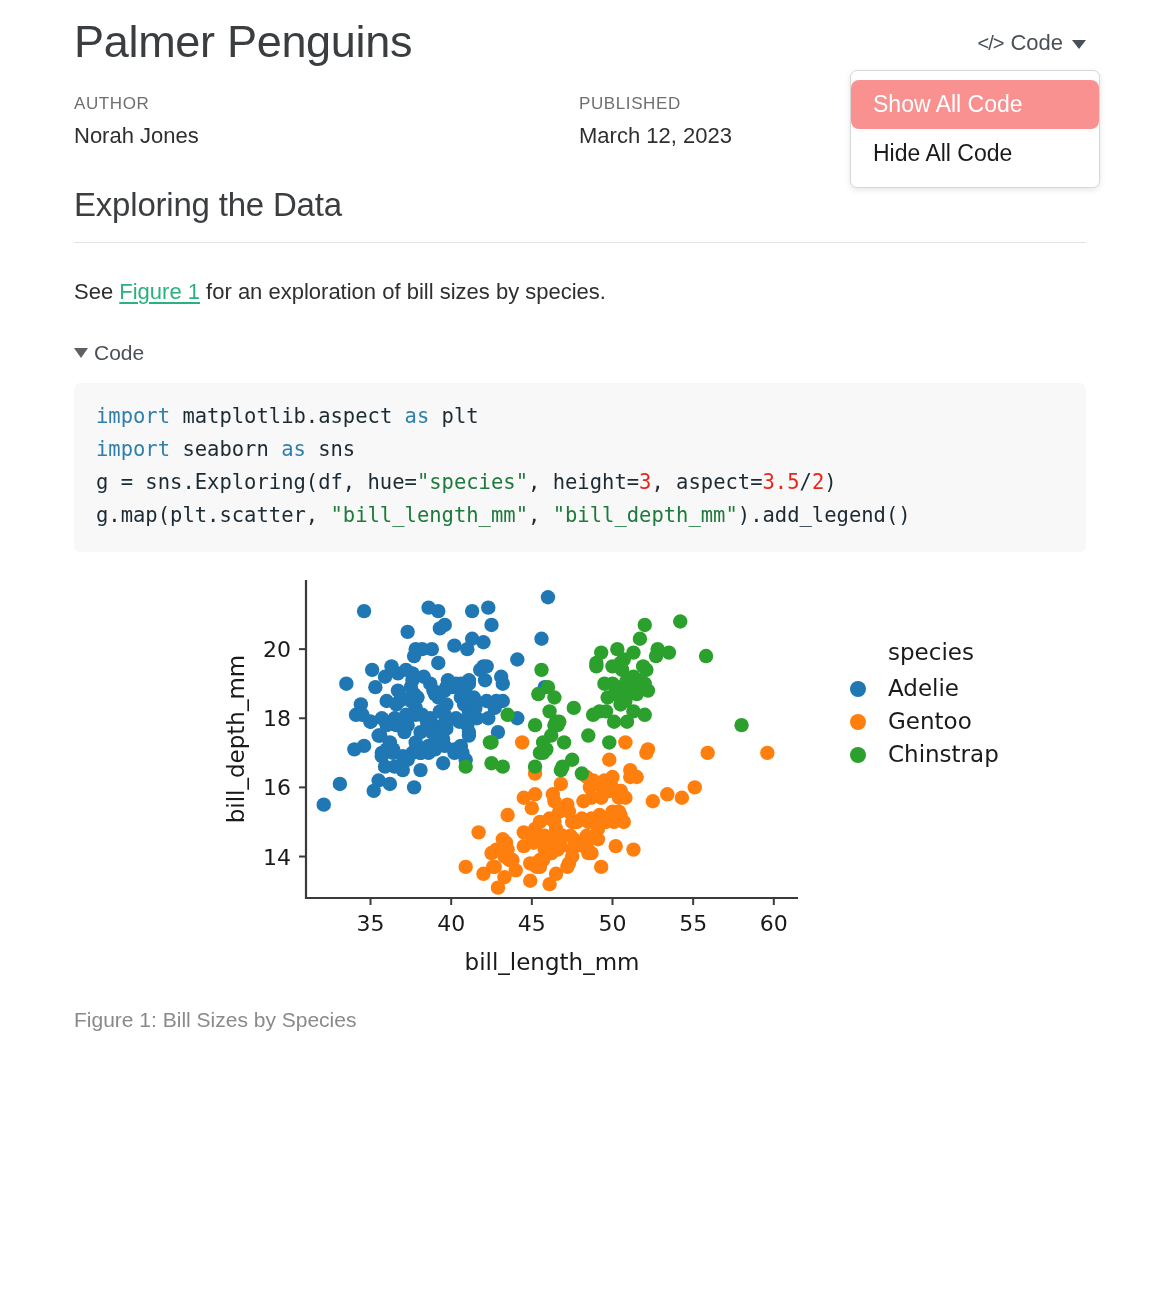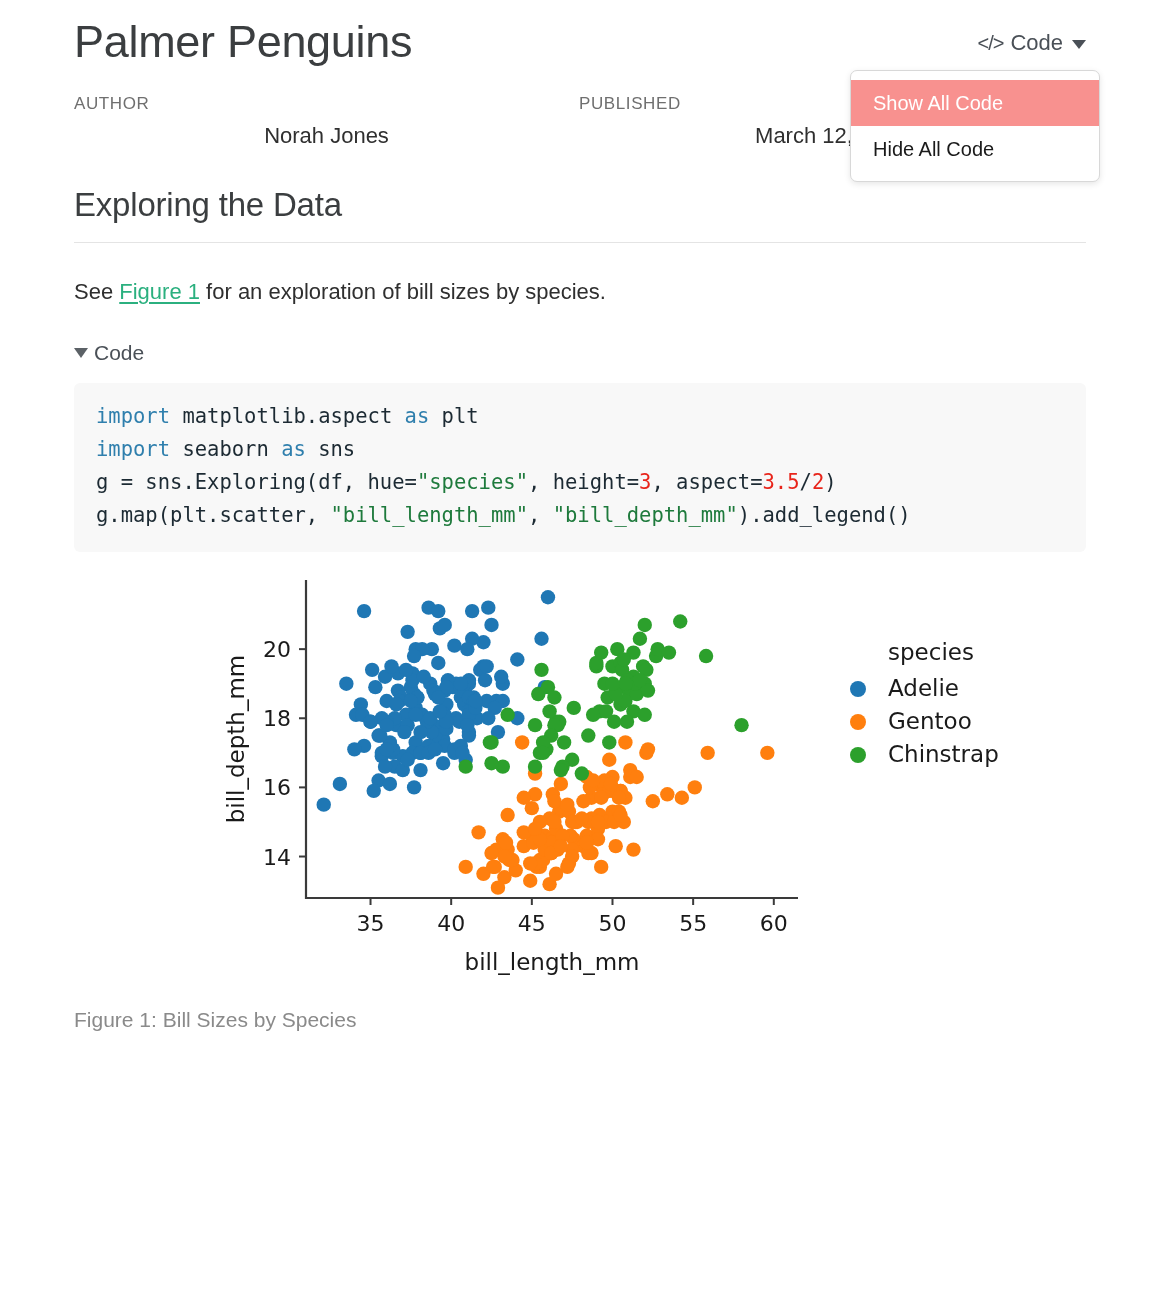--- a/index.html
+++ b/index.html
@@ -80,26 +80,27 @@
     width: 248px;
     background: #ffffff;
     border: 1px solid #d8d8d8;
     border-radius: 7px;
     box-shadow: 0 2px 6px rgba(0,0,0,0.10);
     padding: 9px 0;
     overflow: hidden;
     z-index: 50;
   }
   .dd-item {
-    font-size: 20px;
+    font-size: 23px;
     line-height: 1;
     padding: 13px 22px;
     color: #1a1a1a;
     cursor: pointer;
     white-space: nowrap;
+    border-radius: 8px;
   }
   .dd-item.active {
     background: #f8918f;
     color: #ffffff;
   }
 
   
   .meta-row {
     display: flex;
     margin-top: 26px;
@@ -108,21 +109,20 @@
   .meta-label {
     font-size: 17px;
     letter-spacing: 0.6px;
     color: #6f6f6f;
     text-transform: uppercase;
     margin-bottom: 9px;
   }
   .meta-value {
     font-size: 22px;
     color: #2f2f2f;
-    text-align: center;
   }
 
   
   .section-heading {
     font-size: 33px;
     font-weight: 400;
     color: #3b3e40;
     margin: 37px 0 0 0;
     letter-spacing: -0.2px;
   }

